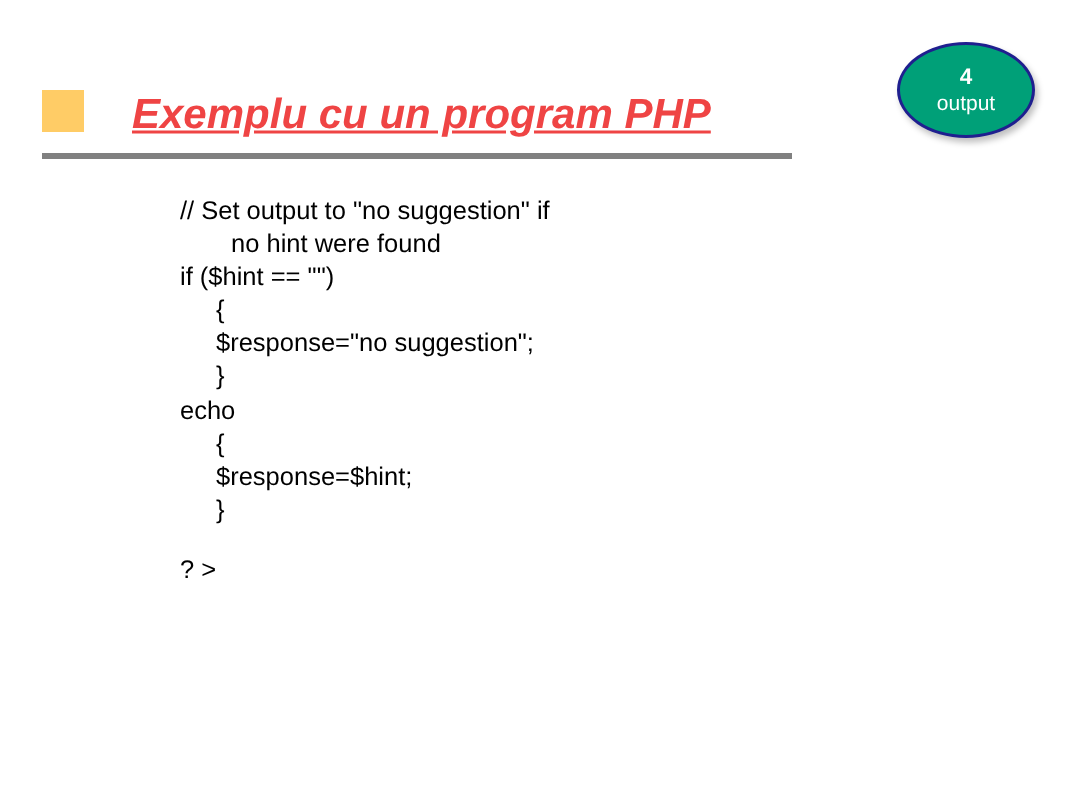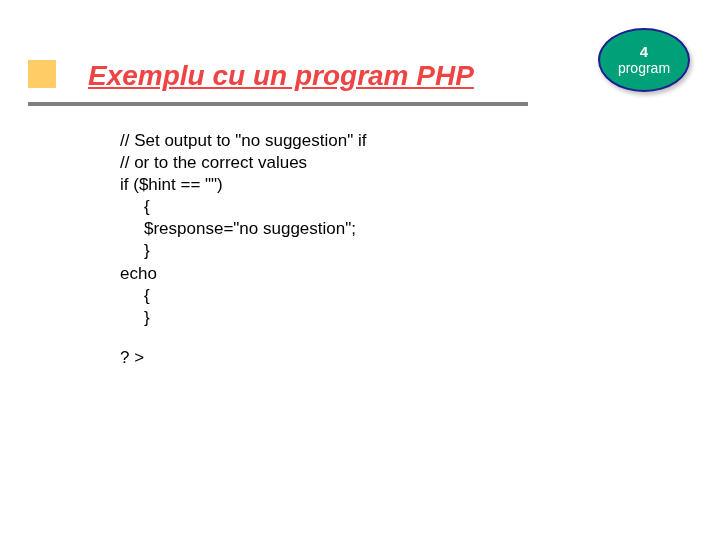--- a/index.html
+++ b/index.html
@@ -92,30 +92,31 @@
 <body>
 
 <div class="slide">
 
   <div class="accent-square"></div>
   <div class="underline-bar"></div>
   <div class="title-text">Exemplu cu un program PHP</div>
 
   <div class="badge">
     <div class="bnum">4</div>
-    <div class="blabel">program</div>
+    <div class="blabel">output</div>
   </div>
 
   <div class="code-area">
     <div class="lvl1">// Set output to "no suggestion" if</div>
-    <div class="lvl1">// or to the correct values</div>
+    <div class="lvl2">no hint were found</div>
     <div class="lvl1">if ($hint == "")</div>
     <div class="lvl3">{</div>
     <div class="lvl3">$response="no suggestion";</div>
     <div class="lvl3">}</div>
     <div class="lvl1">echo</div>
     <div class="lvl3">{</div>
+    <div class="lvl3">$response=$hint;</div>
     <div class="lvl3">}</div>
     <div class="spacer"></div>
     <div class="lvl1">? &gt;</div>
   </div>
 
 </div>
 
 </body></html>

